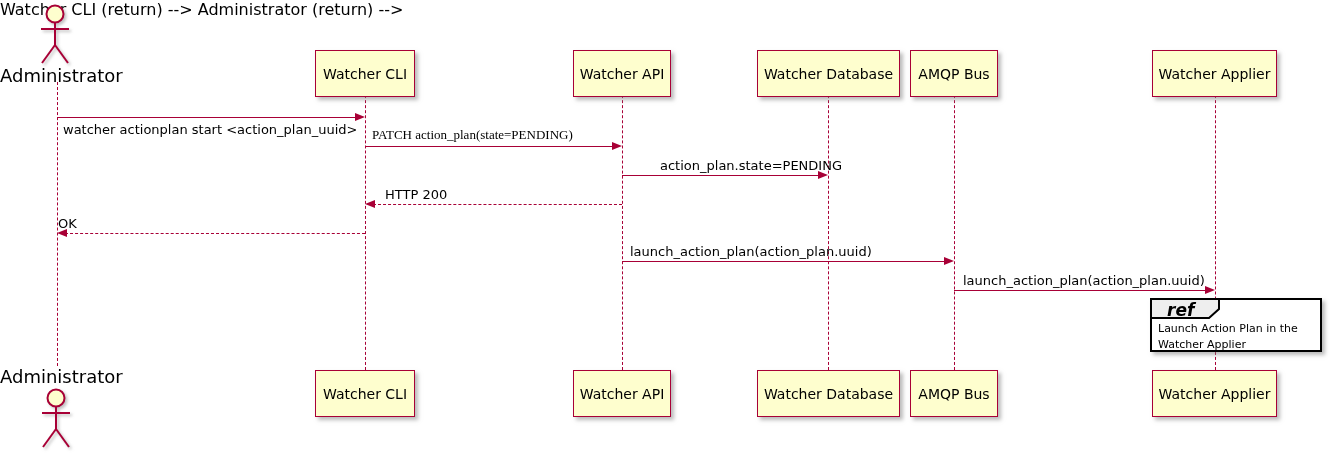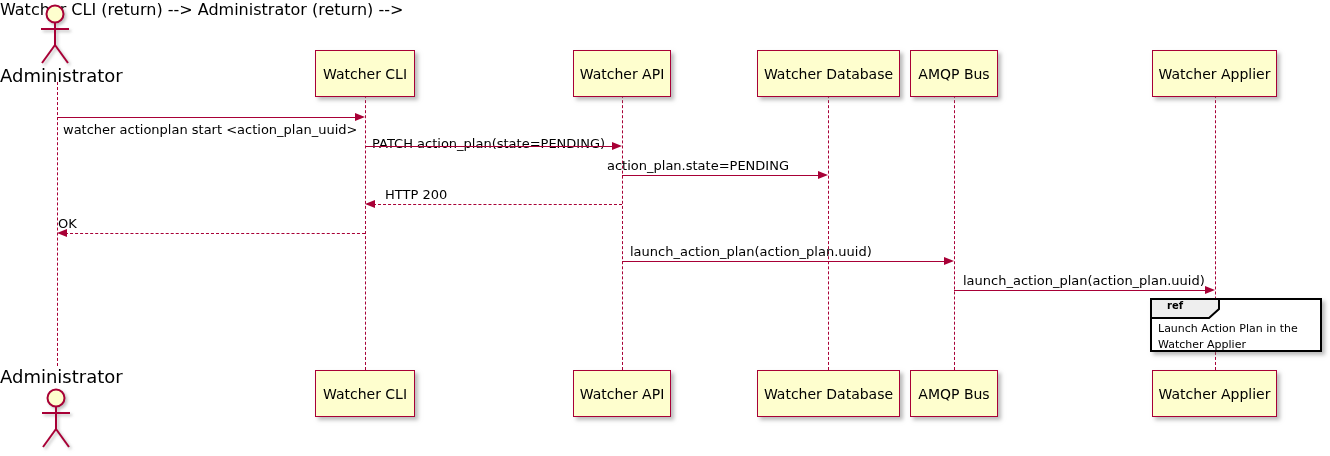--- a/index.html
+++ b/index.html
@@ -38,21 +38,21 @@
     text-align:center;white-space:nowrap;
   }
   .actor-figure{position:absolute;filter:drop-shadow(2.5px 2.5px 1.5px rgba(130,130,130,.5));}
   .ref-box{
     position:absolute;box-sizing:border-box;
     background:#ffffff;border:2px solid #000;
     box-shadow:3px 3px 4px rgba(130,130,130,.55);
   }
   .ref-keyword{
     position:absolute;left:15px;top:0px;
-    font-weight:bold;font-size:10px;color:#000;
+    font-weight:bold;font-size:17px;color:#000;font-style:italic;
   }
   .ref-pentagon{position:absolute;left:-2px;top:-2px;}
   .ref-body{
     position:absolute;left:6px;top:21px;
     font-size:11px;line-height:16px;color:#000;white-space:nowrap;
   }
 </style>
 </head>
 <body>
 
@@ -119,26 +119,26 @@
   <div class="participant" style="left:1152px;top:370px;width:125px;">
     <span>Watcher Applier</span>
   </div>
 
   
   <div class="msg-label" style="left:63px;top:100px;margin-top:22px;">watcher actionplan start &lt;action_plan_uuid&gt;</div>
   <div class="arrow" style="left:57px;top:117px;width:300px;"></div>
   <div class="arrowhead right" style="left:355px;top:113px;"></div>
 
   
-  <div class="msg-label" style="left:372px;top:136px;">PATCH action_plan(state=PENDING)</div>
+  <div class="msg-label" style="left:372px;top:127px;font-family:Liberation Serif, serif;">PATCH action_plan(state=PENDING)</div>
   <div class="arrow" style="left:365px;top:146px;width:249px;"></div>
   <div class="arrowhead right" style="left:612px;top:142px;"></div>
 
   
-  <div class="msg-label" style="left:607px;top:158px;">action_plan.state=PENDING</div>
+  <div class="msg-label" style="left:660px;top:158px;">action_plan.state=PENDING</div>
   <div class="arrow" style="left:622px;top:175px;width:198px;"></div>
   <div class="arrowhead right" style="left:818px;top:171px;"></div>
 
    Watcher CLI (return) --&gt;
   <div class="msg-label" style="left:385px;top:187px;">HTTP 200</div>
   <div class="arrow dashed" style="left:373px;top:204px;width:249px;"></div>
   <div class="arrowhead left" style="left:365px;top:200px;"></div>
 
    Administrator (return) --&gt;
   <div class="msg-label" style="left:58px;top:216px;">OK</div>

